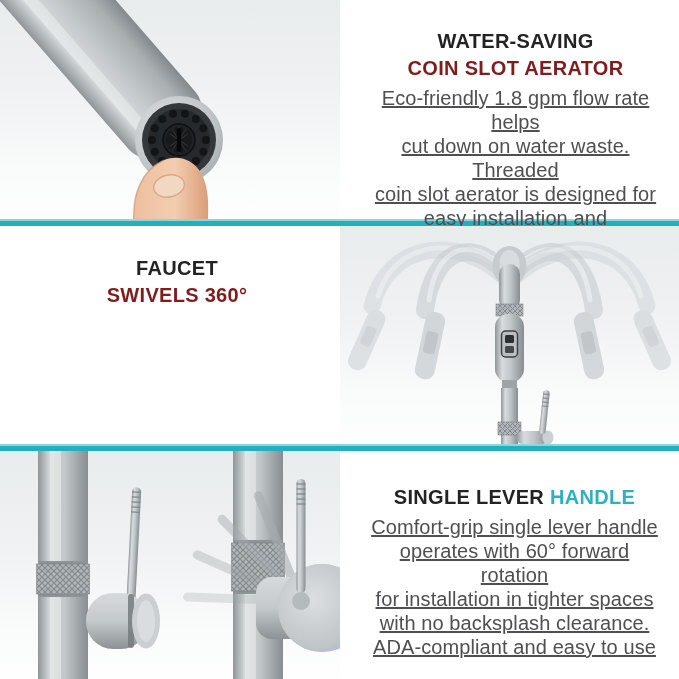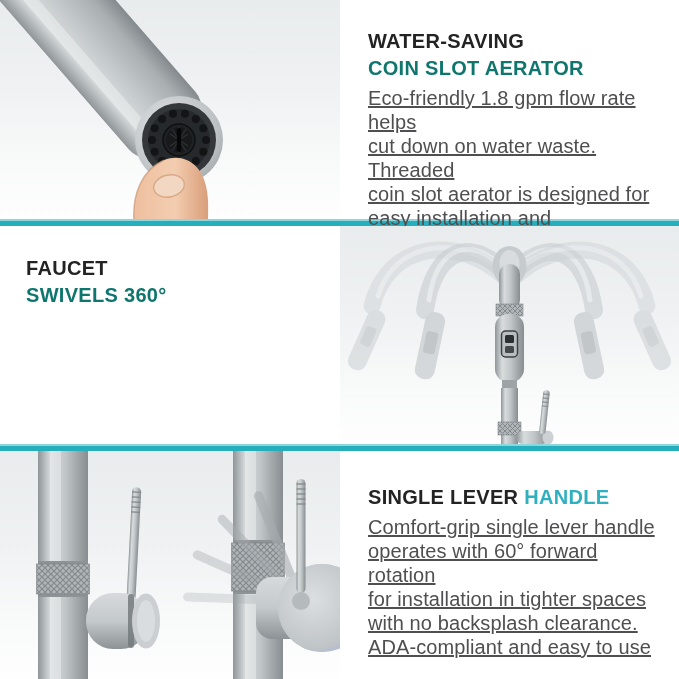--- a/index.html
+++ b/index.html
@@ -1,36 +1,36 @@
 <!DOCTYPE html>
 <html><head>
 <meta charset="utf-8">
 <style>
   html,body{margin:0;padding:0;background:#ffffff;}
   .canvas{
     position:relative;width:679px;height:679px;background:#ffffff;
     font-family:"Liberation Sans",sans-serif;overflow:hidden;
     -webkit-font-smoothing:antialiased;
   }
-  .row{display:flex;}
+  .row{display:flex;text-align:center;}
   .panel{box-sizing:border-box;flex:none;}
   .image-panel{
     background:linear-gradient(180deg,#e9eced 0%,#eff1f2 40%,#f9fafa 75%,#fefefe 100%);
     overflow:hidden;
   }
   .text-panel{background:#ffffff;}
   .row1 .image-panel{width:340px;height:219px;}
   .row1 .text-panel{width:339px;height:219px;padding:28px 16px 0 28px;}
   .row2 .text-panel{width:340px;height:172px;padding:29px 12px 0 26px;}
   .row2 .image-panel{width:339px;height:218px;}
   .row3 .image-panel{width:340px;height:228px;}
   .row3 .text-panel{width:339px;height:172px;padding:33px 18px 0 28px;}
   .h{font-weight:bold;font-size:20px;line-height:27px;letter-spacing:.3px;color:#232323;}
   .h .sp-teal{color:#2fb0bf;margin-left:6px;}
-  .h.teal{color:#0f766e;}
+  .h.teal{color:#7f1d1d;}
   .body-text{
     font-size:20px;line-height:24px;color:#4f4f51;margin:4px 0 0 0;
     white-space:pre-line;letter-spacing:.1px;text-decoration:underline;
   }
   .copyright{font-size:11.5px;color:#c4c4c4;margin-top:8px;letter-spacing:.2px;}
   .bar{
     height:7px;background:#25afbc;border-top:2px solid #8fd6dc;box-sizing:border-box;
   }
   svg{display:block;}
 </style>

